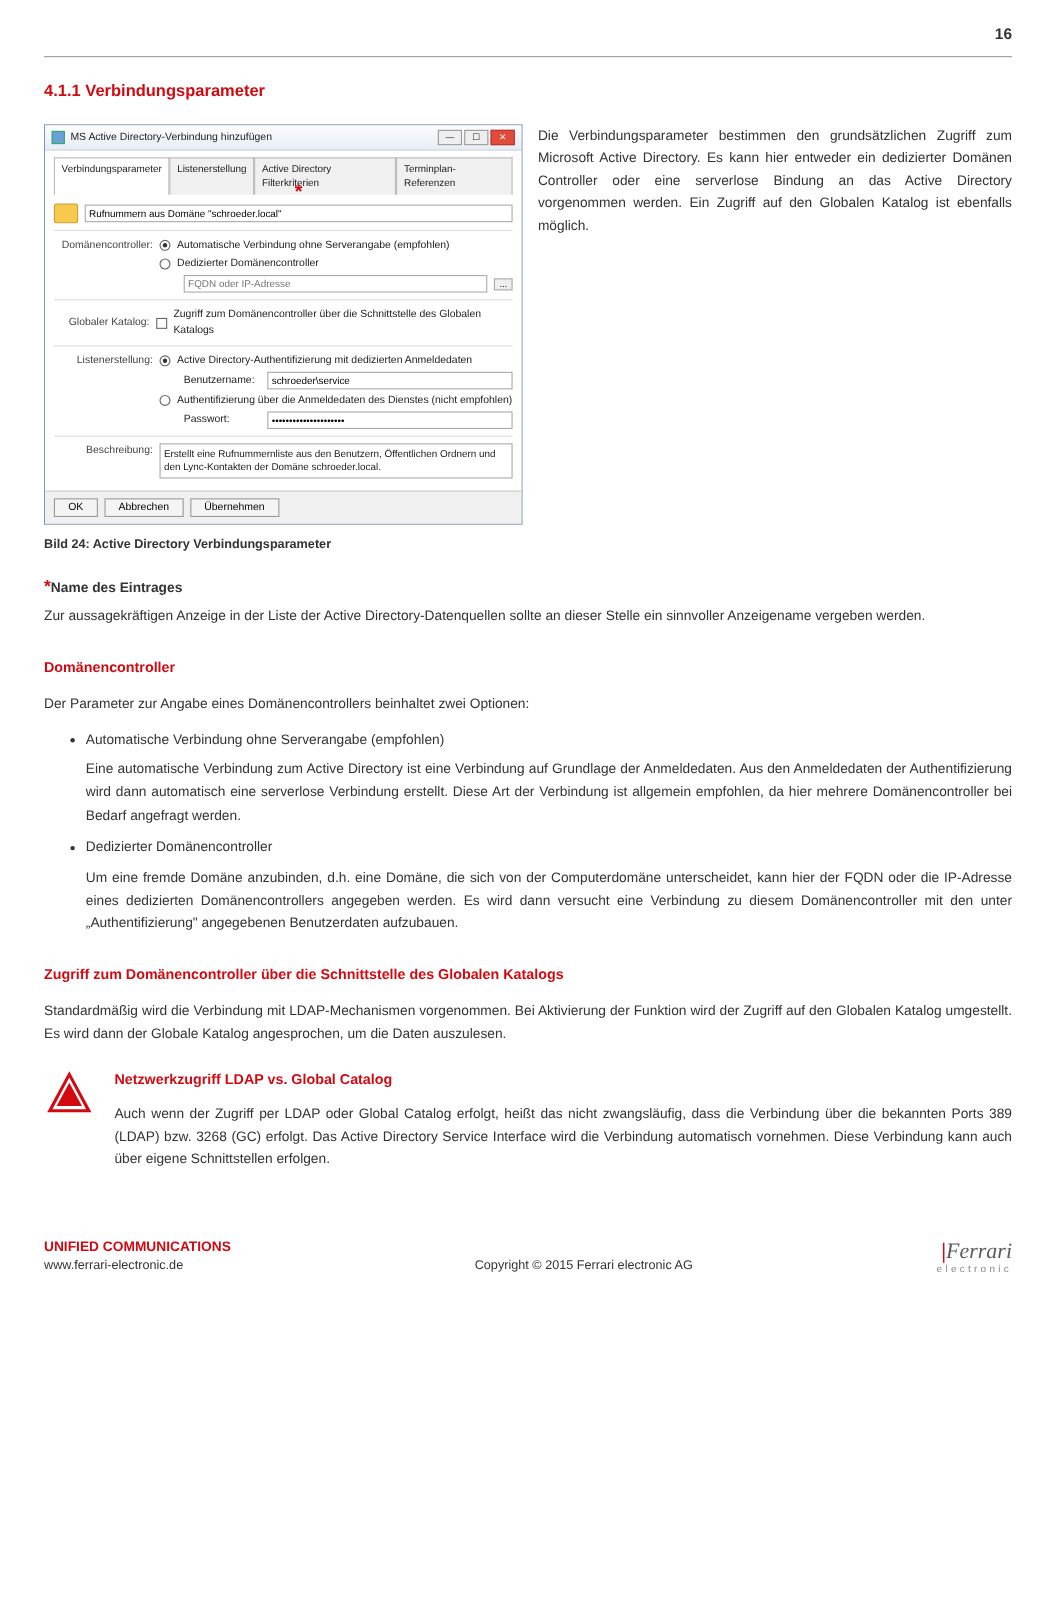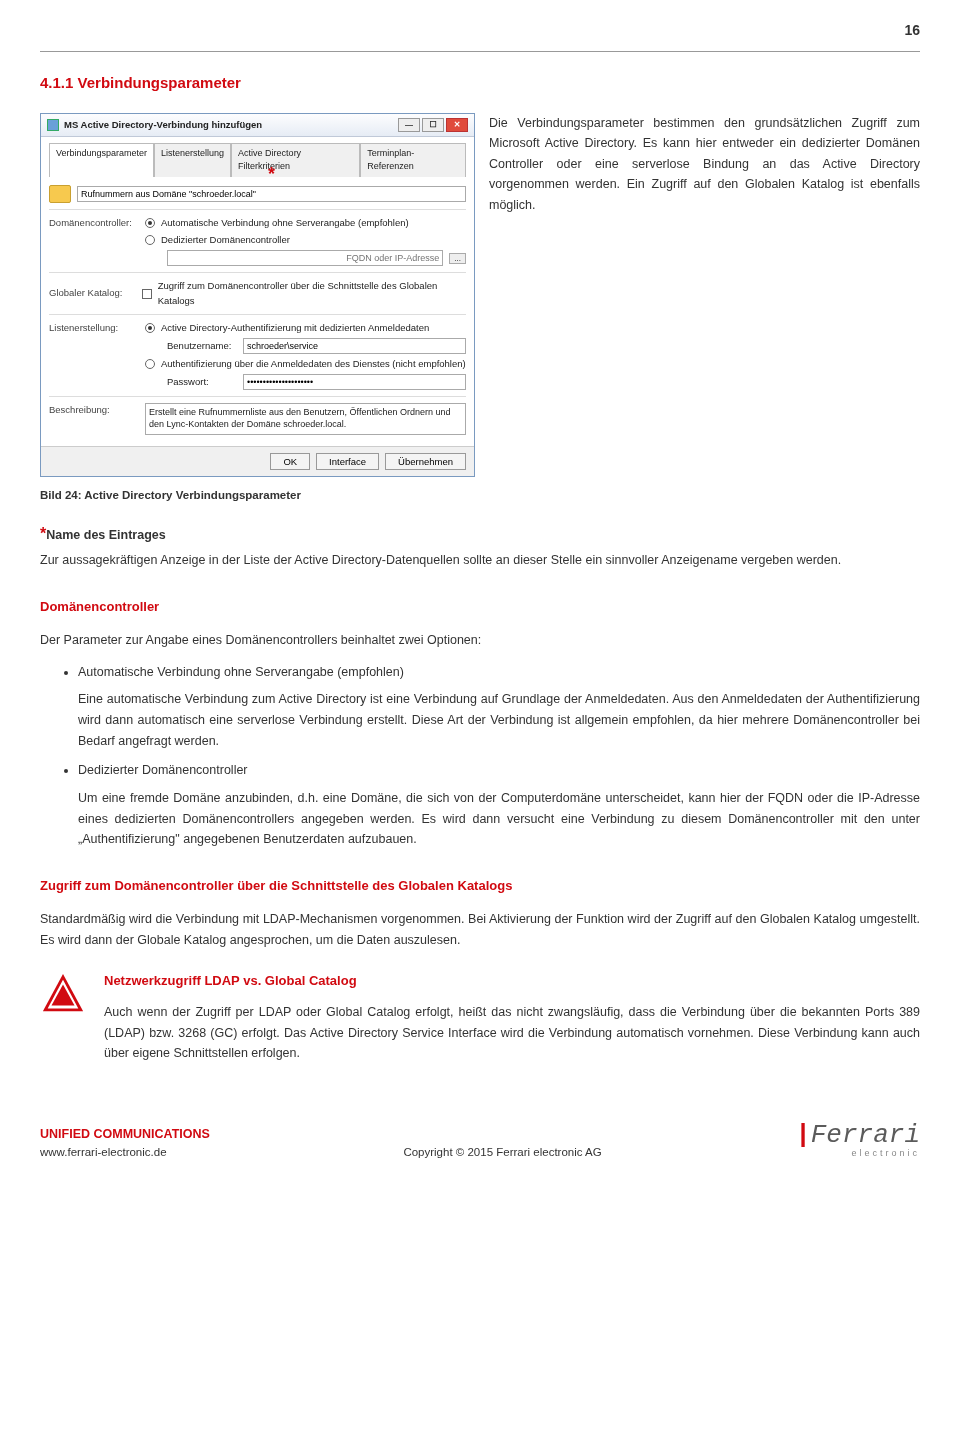--- a/index.html
+++ b/index.html
@@ -19,58 +19,58 @@
   h2.section-title { color: #d10a11; font-size: 15px; font-weight: bold; margin-bottom: 18px; }
   h3.sub-title { color: #d10a11; font-size: 13px; font-weight: bold; margin: 26px 0 14px; }
 
   .intro-row { display: flex; gap: 14px; margin-bottom: 8px; }
   .dialog-wrap { flex: 0 0 435px; }
   .intro-text { flex: 1; text-align: justify; line-height: 1.65; }
   .asterisk-mark { color: #d10a11; font-weight: bold; font-size: 18px; position: absolute; margin-left: 228px; margin-top: 48px; }
 
   
   .dialog { border: 1px solid #7a9ac0; background: #f4f4f4; font-size: 9.5px; color: #222; width: 435px; }
-  .dlg-title { background: linear-gradient(#fdfdfe,#e6ecf5); padding: 4px 6px; border-bottom: 1px solid #c0c9d8; display:flex; align-items:center; gap:5px;font-weight:bold;}
+  .dlg-title { background: linear-gradient(#fdfdfe,#e6ecf5); padding: 4px 6px; border-bottom: 1px solid #c0c9d8; display:flex; align-items:center; gap:5px;}
   .dlg-title .win-btns { margin-left:auto; display:flex; gap:2px;}
   .win-btns span { width:22px; height:14px; border:1px solid #999; background:#eee; display:inline-block; font-size:8px; text-align:center; line-height:12px;}
   .win-btns .red { background:#e04b3c; color:#fff; border-color:#b33;}
   .dlg-body { background:#fff; padding:6px 8px 8px; }
   .tabbar { display:flex; gap:0; margin-bottom:8px; font-size:9px;}
   .tabbar span { padding:3px 6px; border:1px solid #bbb; border-bottom:none; background:#f0f0f0;}
   .tabbar span.active { background:#fff; font-weight:normal;}
   .row { display:flex; align-items:center; gap:6px; margin:3px 0;}
-  .row .lbl { width:90px; color:#444;}
+  .row .lbl { width:90px; color:#444;text-align:right;}
   .icon-folder { width:22px; height:18px; background:#f7c94e; border:1px solid #c9a030; border-radius:2px; flex:0 0 22px;}
   .radio { width:10px; height:10px; border:1px solid #666; border-radius:50%; display:inline-block; vertical-align:middle;}
   .radio.sel::after { content:""; display:block; width:4px; height:4px; background:#333; border-radius:50%; margin:2px;}
   .cbx { width:10px; height:10px; border:1px solid #666; display:inline-block;}
   .txtin { border:1px solid #aaa; height:16px; background:#fff; padding:0 3px; font-size:9px;}
   .section-sep { border-top:1px solid #ddd; margin:6px 0;}
-  .dlg-buttons { display:flex; gap:6px; justify-content:flex-end; padding:6px 8px; background:#f0f0f0; border-top:1px solid #ccc;}
+  .dlg-buttons { display:flex; gap:6px; padding:6px 8px; background:#f0f0f0; border-top:1px solid #ccc;}
   .dlg-buttons button { font-size:9.5px; padding:2px 12px; border:1px solid #999; background:#f4f4f4;}
 
   .caption { font-size: 11.5px; font-weight: bold; margin: 10px 0 18px; }
   .red-asterisk { color: #d10a11; font-weight: bold; font-size: 16px; }
   p.body { text-align: justify; margin-bottom: 12px; line-height:1.65;}
   ul.bullets { list-style: disc; padding-left: 38px; margin-bottom: 10px;}
   ul.bullets > li { margin-bottom: 10px; }
   ul.bullets > li > p { margin-top: 8px; text-align: justify; line-height:1.65;}
 
   .note-row { display:flex; gap:18px; margin-top:20px; align-items:flex-start;}
   .warn-icon { flex:0 0 46px; }
   .warn-icon svg { width:46px; height:46px; }
   .note-body h4 { color:#d10a11; font-size:13px; font-weight:bold; margin-bottom:12px;}
   .note-body p { text-align:justify; line-height:1.65;}
 
   .footer { display:flex; align-items:flex-end; justify-content:space-between; margin-top:60px; border-top: none;}
   .footer-left .uc { color:#d10a11; font-weight:bold; font-size:12.5px;}
   .footer-left .url { font-size:11.5px; color:#333;}
   .footer-center { font-size:11.5px; color:#333;}
   .footer-right { text-align:right; }
-  .ferrari-logo { font-family: Liberation Mono, monospace; font-style: italic; font-size: 26px; color:#5b5b5b; line-height:0.9;}
+  .ferrari-logo { font-family: Liberation Serif, serif; font-style: italic; font-size: 20px; color:#5b5b5b; line-height:0.9;}
   .ferrari-logo .bar { color:#d10a11; font-style:normal; font-weight:bold;}
   .ferrari-sub { font-size:9px; letter-spacing:3px; color:#888;}
 </style>
 </head>
 <body>
 
 <div class="page-number">16</div>
 <hr class="topline">
 
 <h2 class="section-title">4.1.1 Verbindungsparameter</h2>
@@ -106,21 +106,21 @@
           <span>Automatische Verbindung ohne Serverangabe (empfohlen)</span>
           </div>
         <div class="row">
             <span class="lbl"></span>
           <span class="radio"></span>
           <span>Dedizierter Domänencontroller</span>
           </div>
         <div class="row">
             <span class="lbl"></span>
             <span style="width:16px"></span>
-          <input class="txtin" style="flex: 1 1 0%; color: rgb(170, 170, 170); text-align: right;" disabled="" placeholder="FQDN oder IP-Adresse">
+          <input class="txtin" style="flex: 1 1 0%; color: rgb(170, 170, 170);" disabled="" placeholder="FQDN oder IP-Adresse">
           <button style="font-size:8px;padding:0 4px;border:1px solid #aaa;background:#eee">...</button>
           </div>
         <div class="section-sep"></div>
         <div class="row">
             <span class="lbl">Globaler Katalog:</span>
           <span class="cbx"></span>
           <span>Zugriff zum Domänencontroller über die Schnittstelle des Globalen Katalogs</span>
           </div>
         <div class="section-sep"></div>
         <div class="row">
@@ -146,21 +146,21 @@
           <input class="txtin" style="flex: 1 1 0%;" value="•••••••••••••••••••••">
           </div>
         <div class="section-sep"></div>
         <div class="row" style="align-items:flex-start">
             <span class="lbl">Beschreibung:</span>
           <div class="txtin" style="flex:1;height:auto;padding:3px;line-height:1.3">Erstellt eine Rufnummernliste aus den Benutzern, Öffentlichen Ordnern und den Lync-Kontakten der Domäne schroeder.local.</div>
           </div>
       </div>
       <div class="dlg-buttons">
         <button>OK</button>
-        <button>Interface</button>
+        <button>Abbrechen</button>
         <button>Übernehmen</button>
       </div>
     </div>
   </div>
   <div class="intro-text">Die Verbindungsparameter bestimmen den grundsätzlichen Zugriff zum Microsoft Active Directory. Es kann hier entweder ein dedizierter Domänen Controller oder eine serverlose Bindung an das Active Directory vorgenommen werden. Ein Zugriff auf den Globalen Katalog ist ebenfalls möglich.</div>
 </div>
 
 <div class="caption">Bild 24: Active Directory Verbindungsparameter</div>
 
 <p><span class="red-asterisk">*</span><b>Name des Eintrages</b></p>

